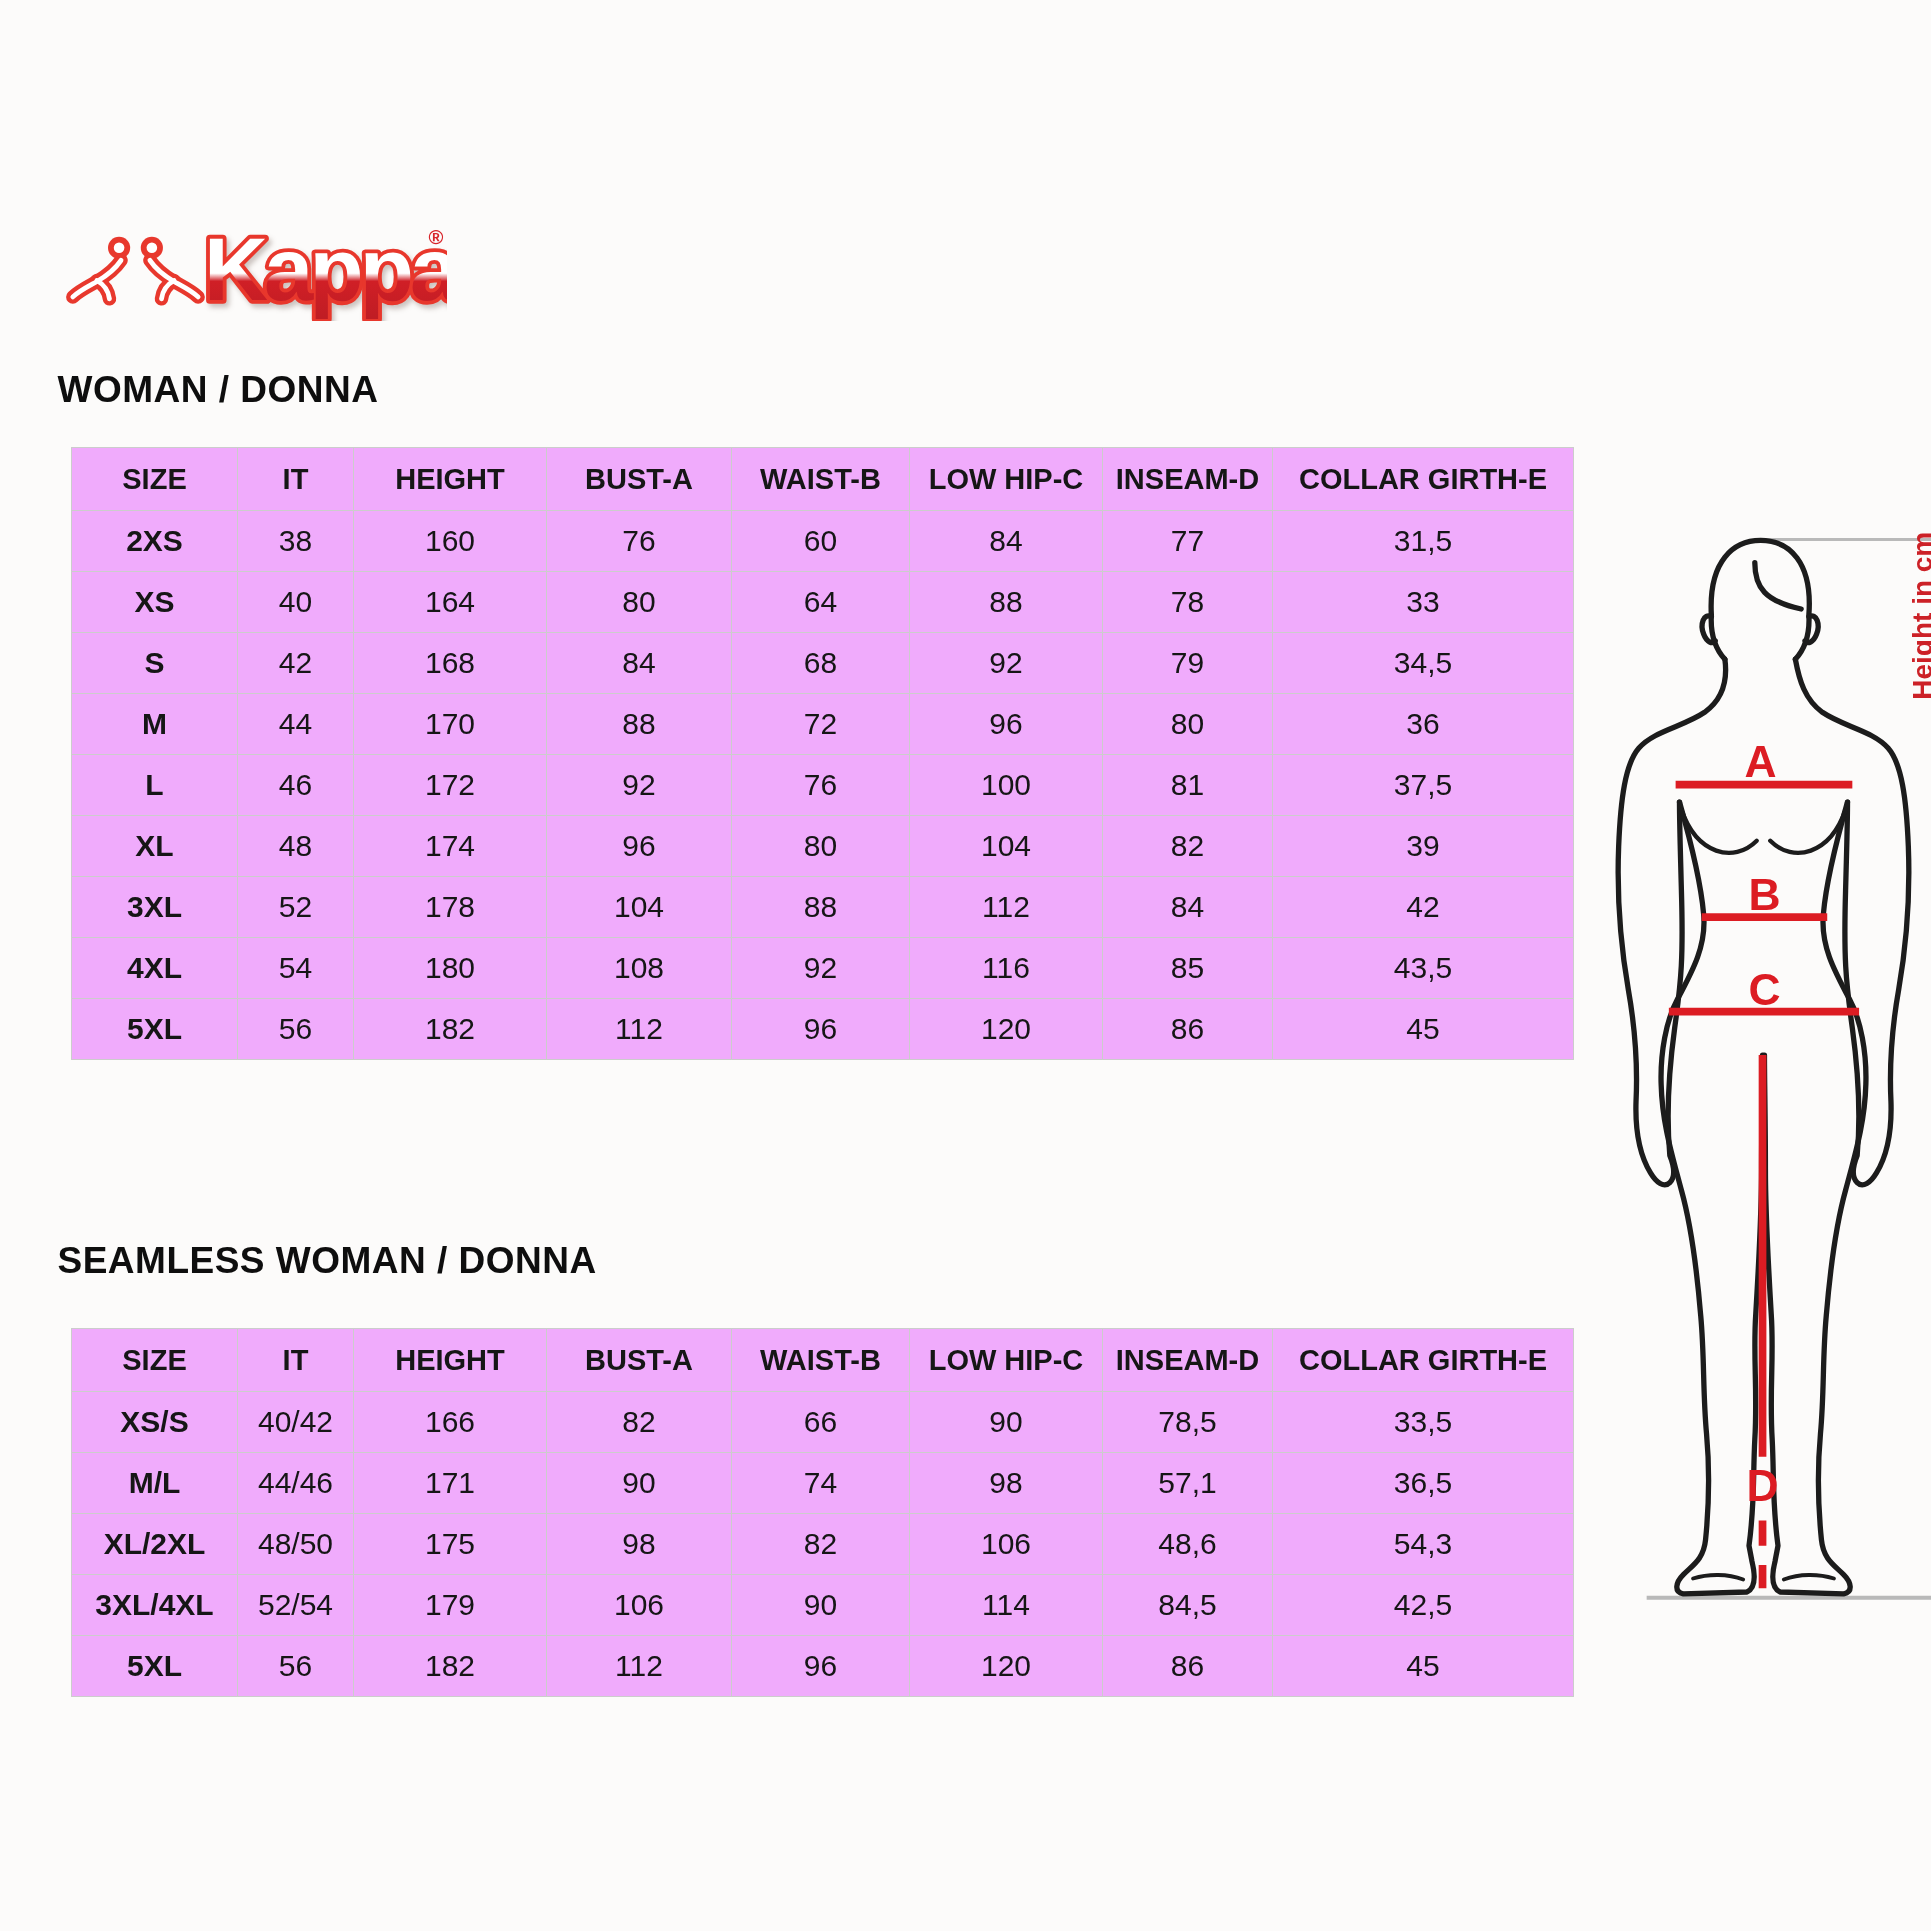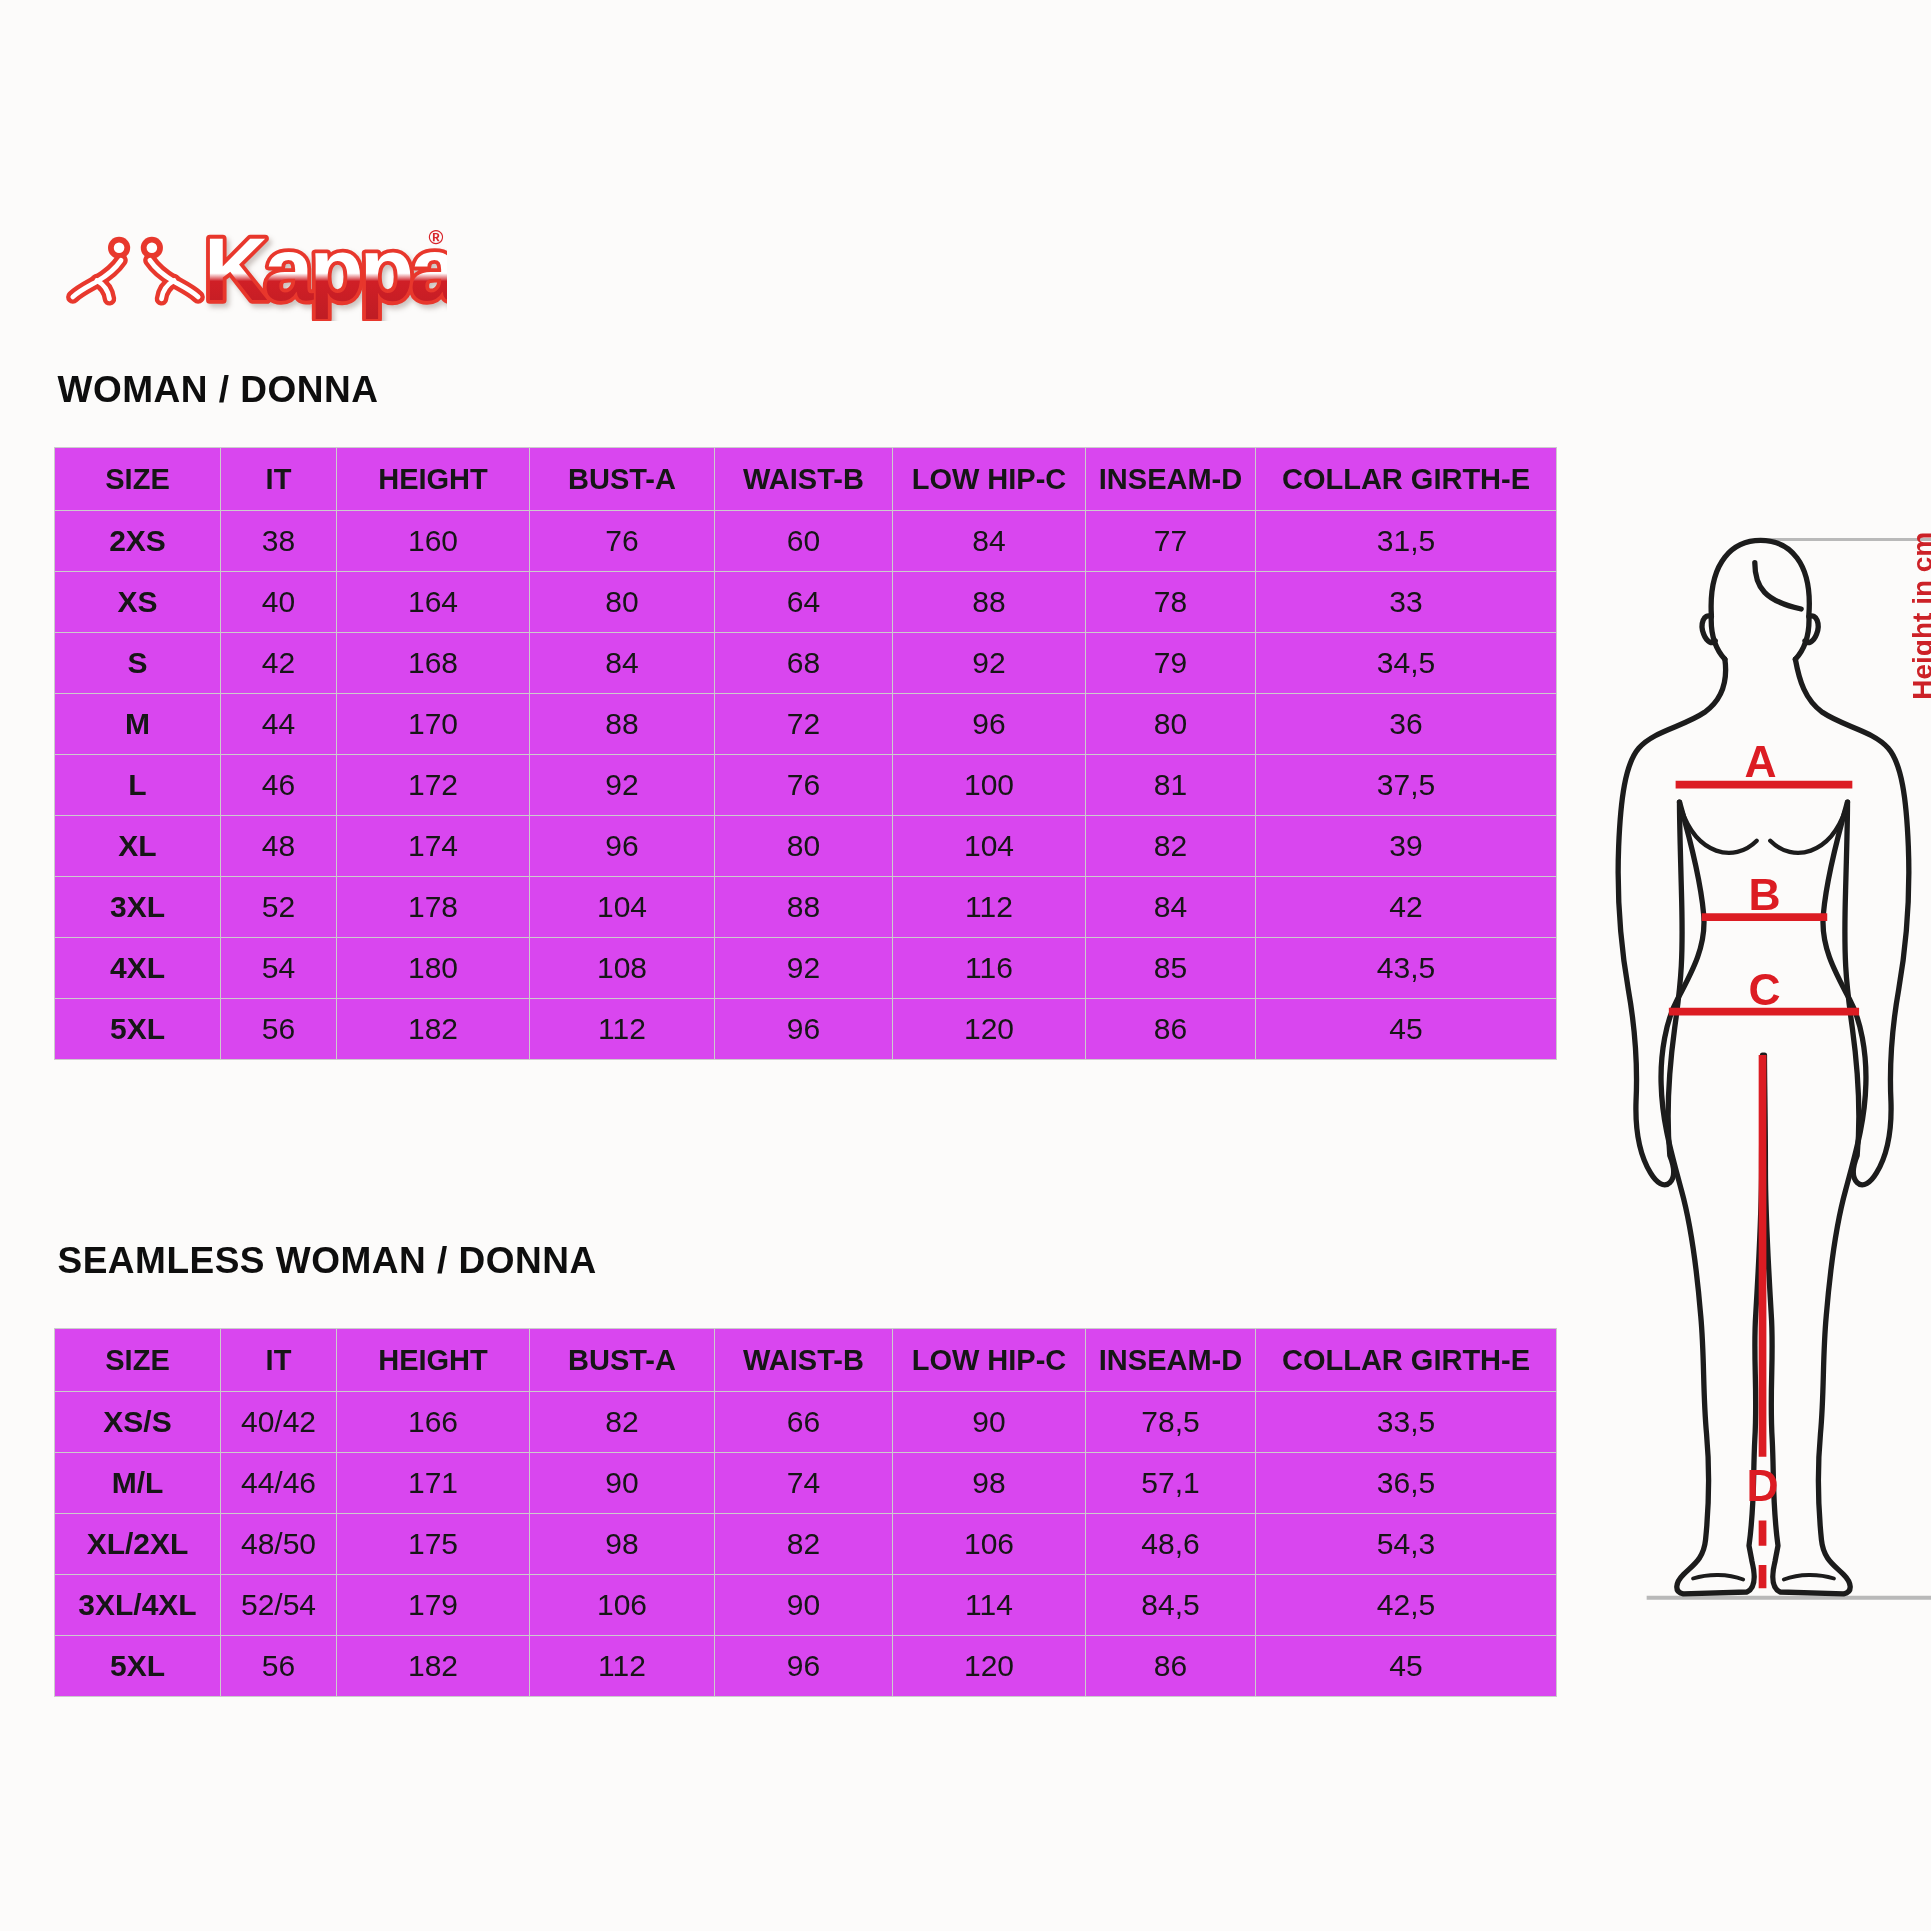--- a/index.html
+++ b/index.html
@@ -8,22 +8,22 @@
 
   .logo-svg{position:absolute;left:17.4px;top:215px;width:386px;height:106px;}
   .logo-svg text{font-family:"Liberation Sans",sans-serif;}
   .brand-word{filter:drop-shadow(3px 4px 3px rgba(60,30,20,.25));}
 
   .section-title{position:absolute;left:13.5px;font-size:37px;font-weight:bold;
     color:#0e0e0e;letter-spacing:0.5px;white-space:nowrap;}
   #title-woman{top:369px;}
   #title-seamless{top:1240px;}
 
-  table.size-table{position:absolute;left:10px;border-collapse:collapse;
-    table-layout:fixed;width:1502px;background:#d946ef;}
+  table.size-table{position:absolute;left:27px;border-collapse:collapse;
+    table-layout:fixed;width:1502px;background:#f0abfc;}
   #table-woman{top:447px;}
   #table-seamless{top:1328px;}
   .size-table th,.size-table td{border:1.9px solid #cccccc;text-align:center;
     vertical-align:middle;color:#161616;overflow:hidden;}
   .size-table th{font-size:29px;font-weight:bold;height:60px;}
   .size-table td{font-size:30px;font-weight:normal;height:58px;}
   .size-table td.size-cell{font-weight:bold;}
 
   .figure-svg{position:absolute;left:1564px;top:524px;width:367px;height:1096px;}
   .figure-svg text{font-family:"Liberation Sans",sans-serif;}

